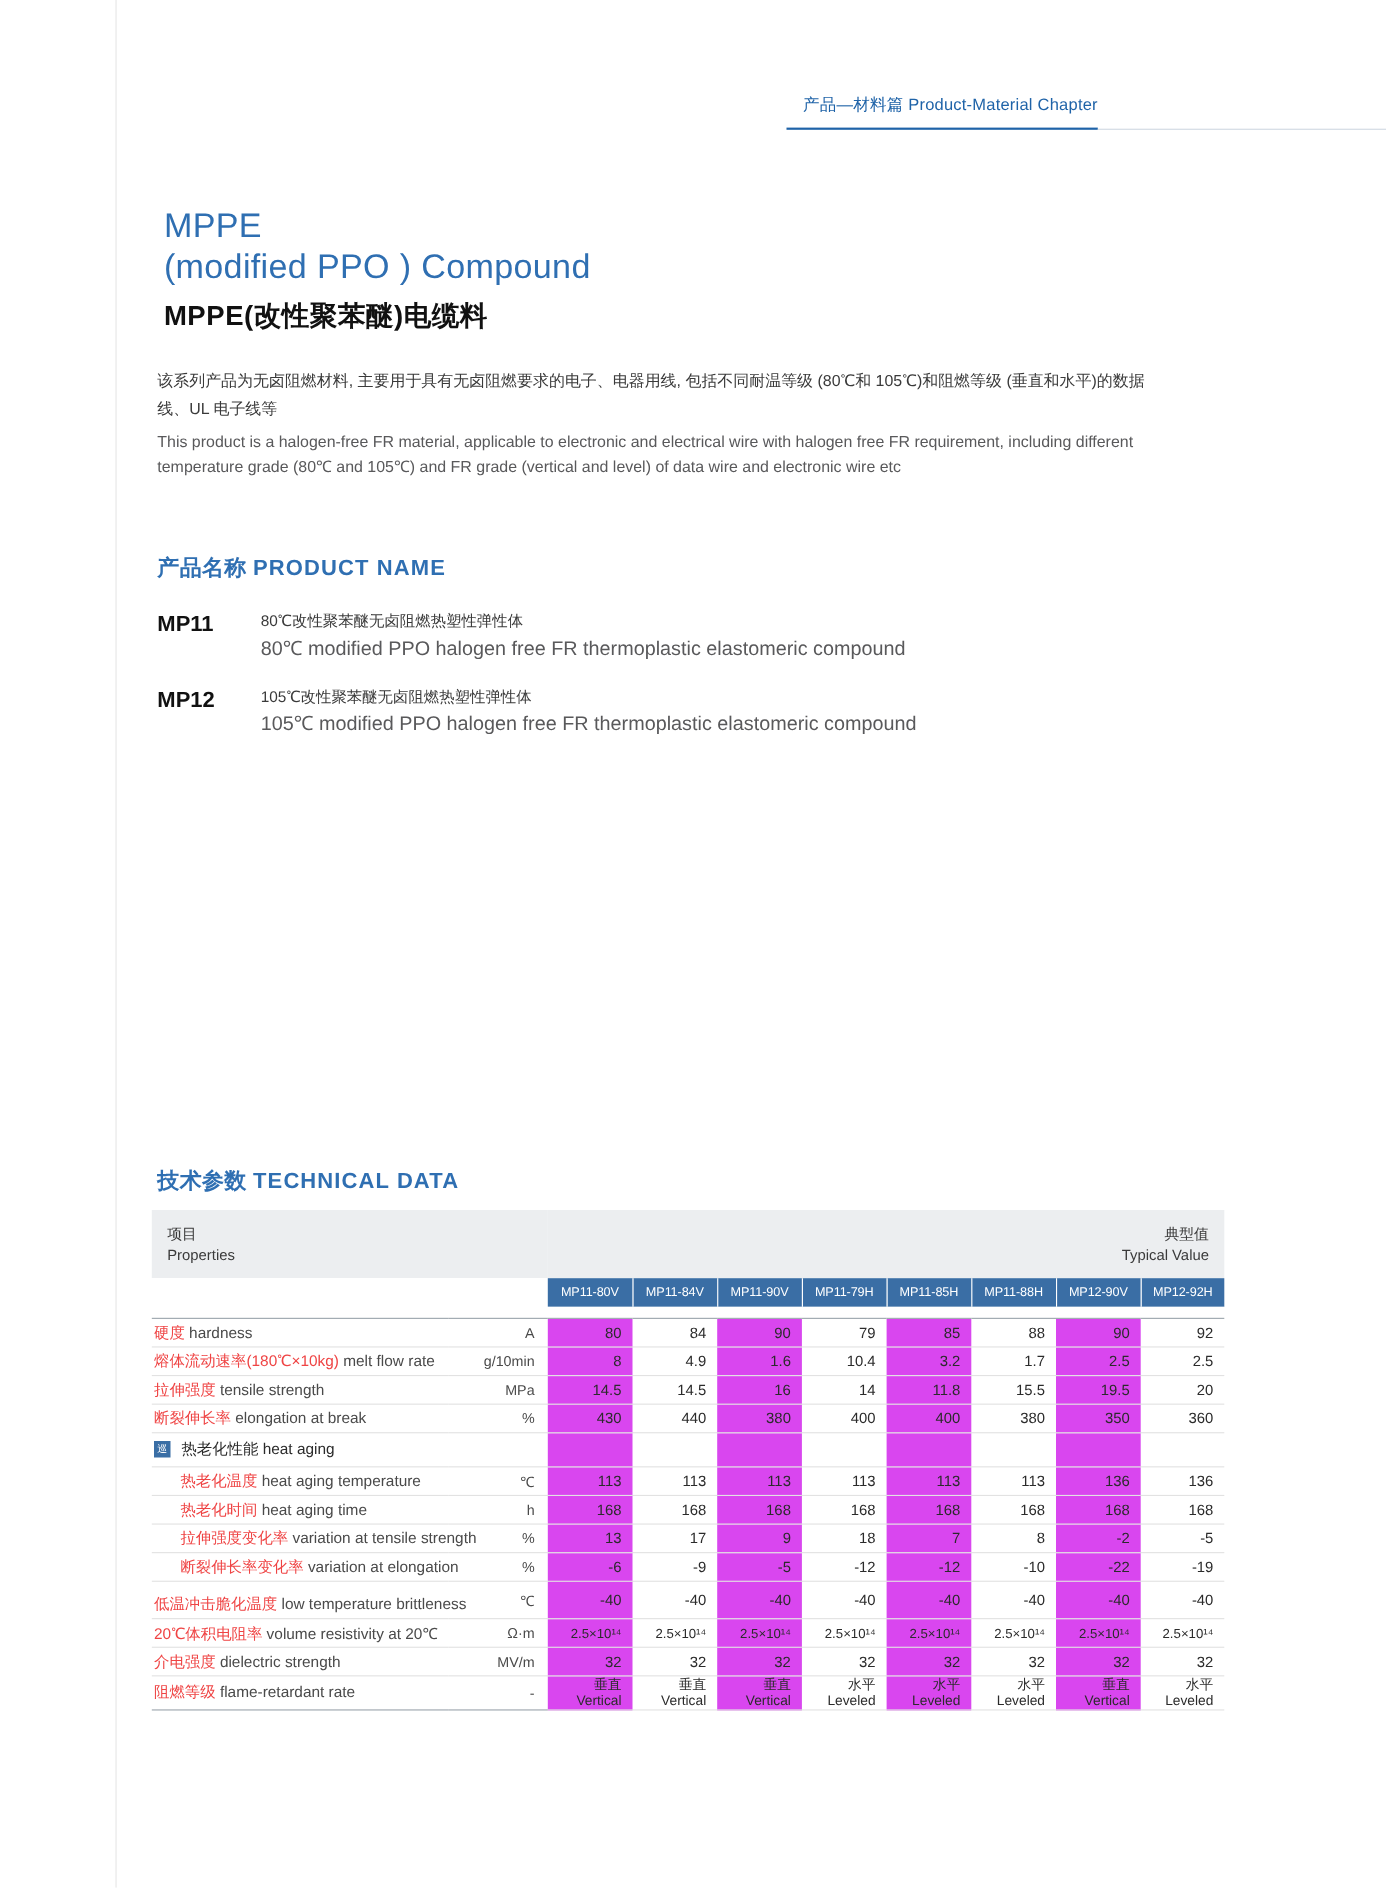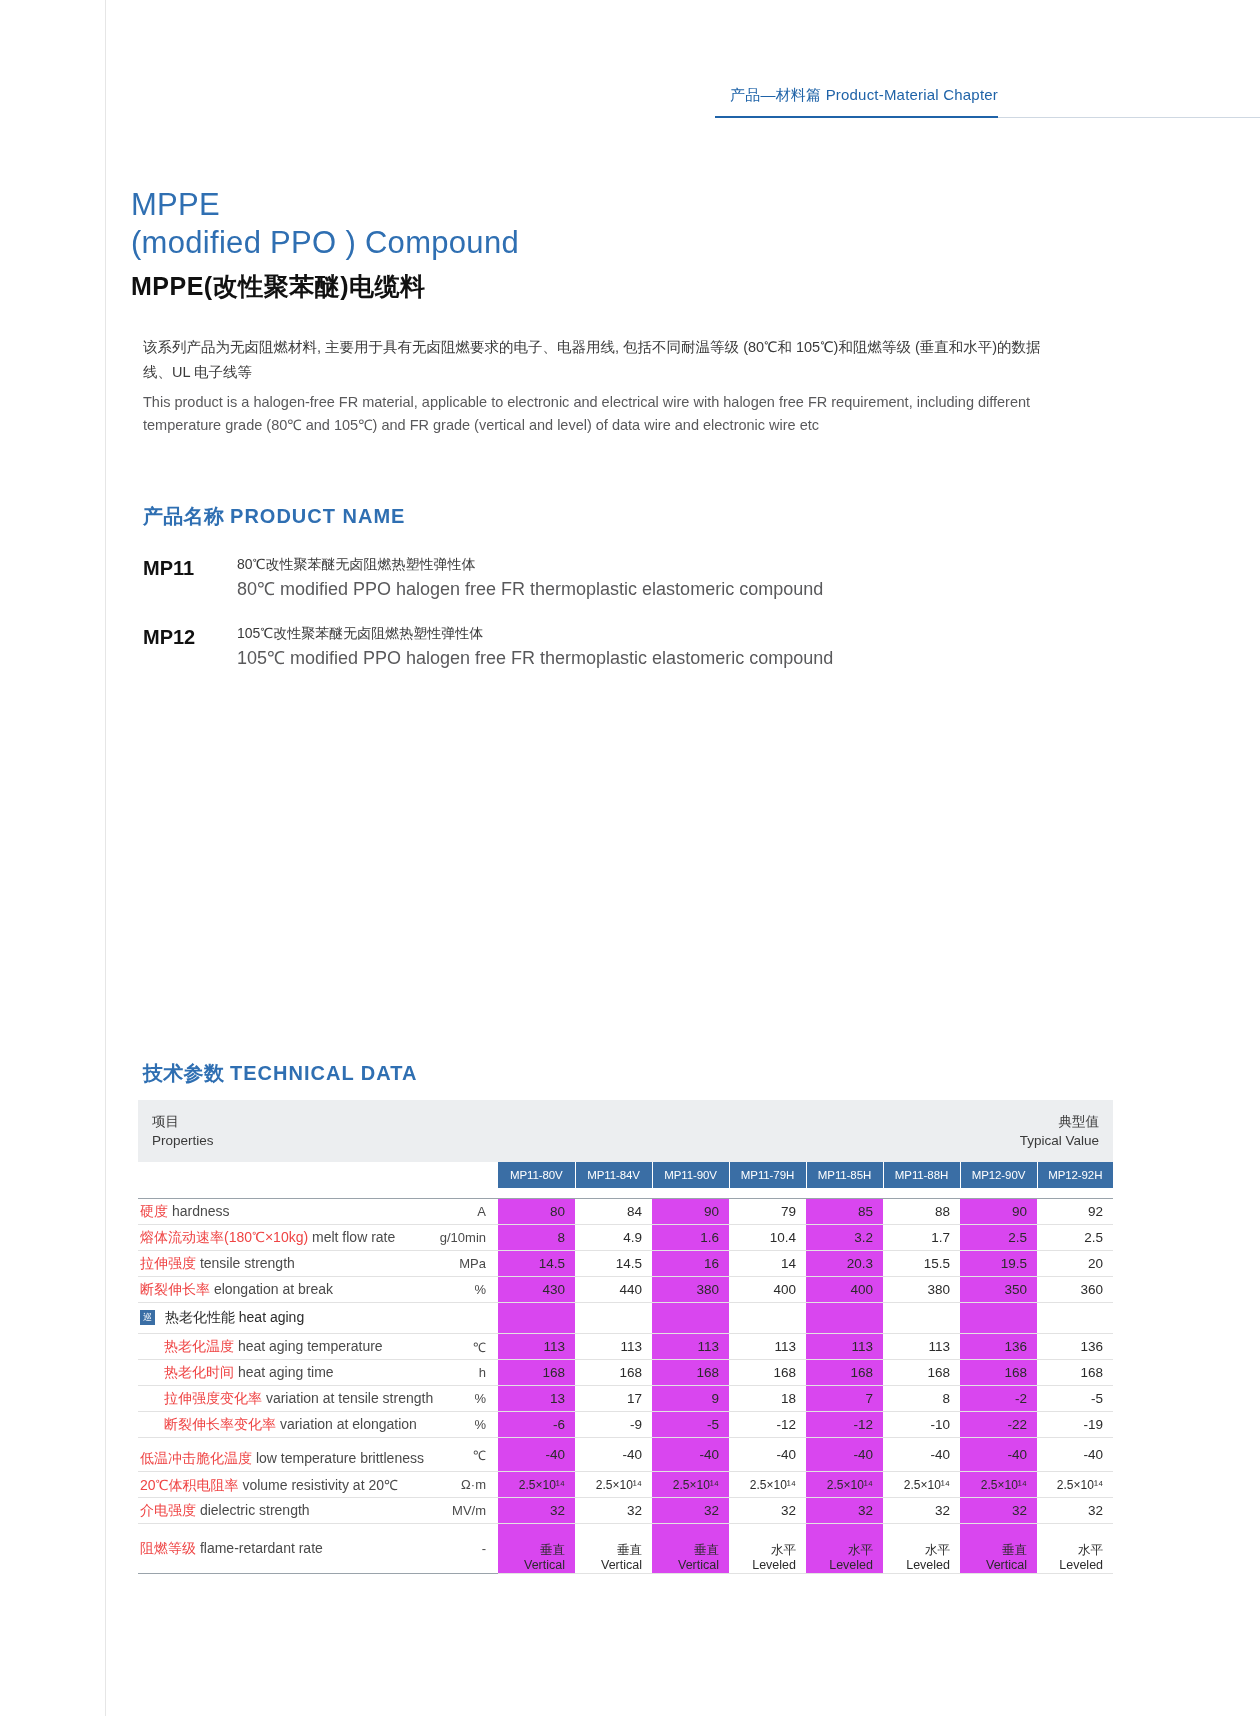--- a/index.html
+++ b/index.html
@@ -61,21 +61,21 @@
     right: 0px;
     top: 31px;
     width: 262px;
     height: 1px;
     background: #cfd8e2;
   }
 
   
   .title-block {
     position: absolute;
-    left: 131px;
+    left: 149px;
     top: 186px;
     width: 1000px;
   }
   .title-en {
     font-size: 31px;
     color: #2f6fb2;
     line-height: 38px;
     font-weight: 300;
     letter-spacing: 0.3px;
   }
@@ -252,21 +252,21 @@
 
   .toprule td {
     border-top: 1px solid #9aa3ab;
   }
   .two-line-val {
     line-height: 15px;
     font-size: 12.5px;
     padding-top: 2px;
     padding-bottom: 2px;
   }
-  .two-line-val .cn { display: block; margin-top: 19px; }
+  .two-line-val .cn { display: block; }
   .two-line-val .en { display: block; }
   .lastrow td { border-bottom: 1px solid #9aa3ab; }
 </style>
 </head>
 <body>
 
 <div class="page">
 
   <div class="left-rule"></div>
 
@@ -395,21 +395,21 @@
       <tr class="data-row">
         <td class="prop-cell">
           <span class="cn">拉伸强度</span>
           <span class="en">tensile strength</span>
         </td>
         <td class="unit-cell">MPa</td>
         <td class="val shade">14.5</td>
         <td class="val">14.5</td>
         <td class="val shade">16</td>
         <td class="val">14</td>
-        <td class="val shade">20.3</td>
+        <td class="val shade">11.8</td>
         <td class="val">15.5</td>
         <td class="val shade">19.5</td>
         <td class="val">20</td>
       </tr>
 
       <tr class="data-row">
         <td class="prop-cell">
           <span class="cn">断裂伸长率</span>
           <span class="en">elongation at break</span>
         </td>

